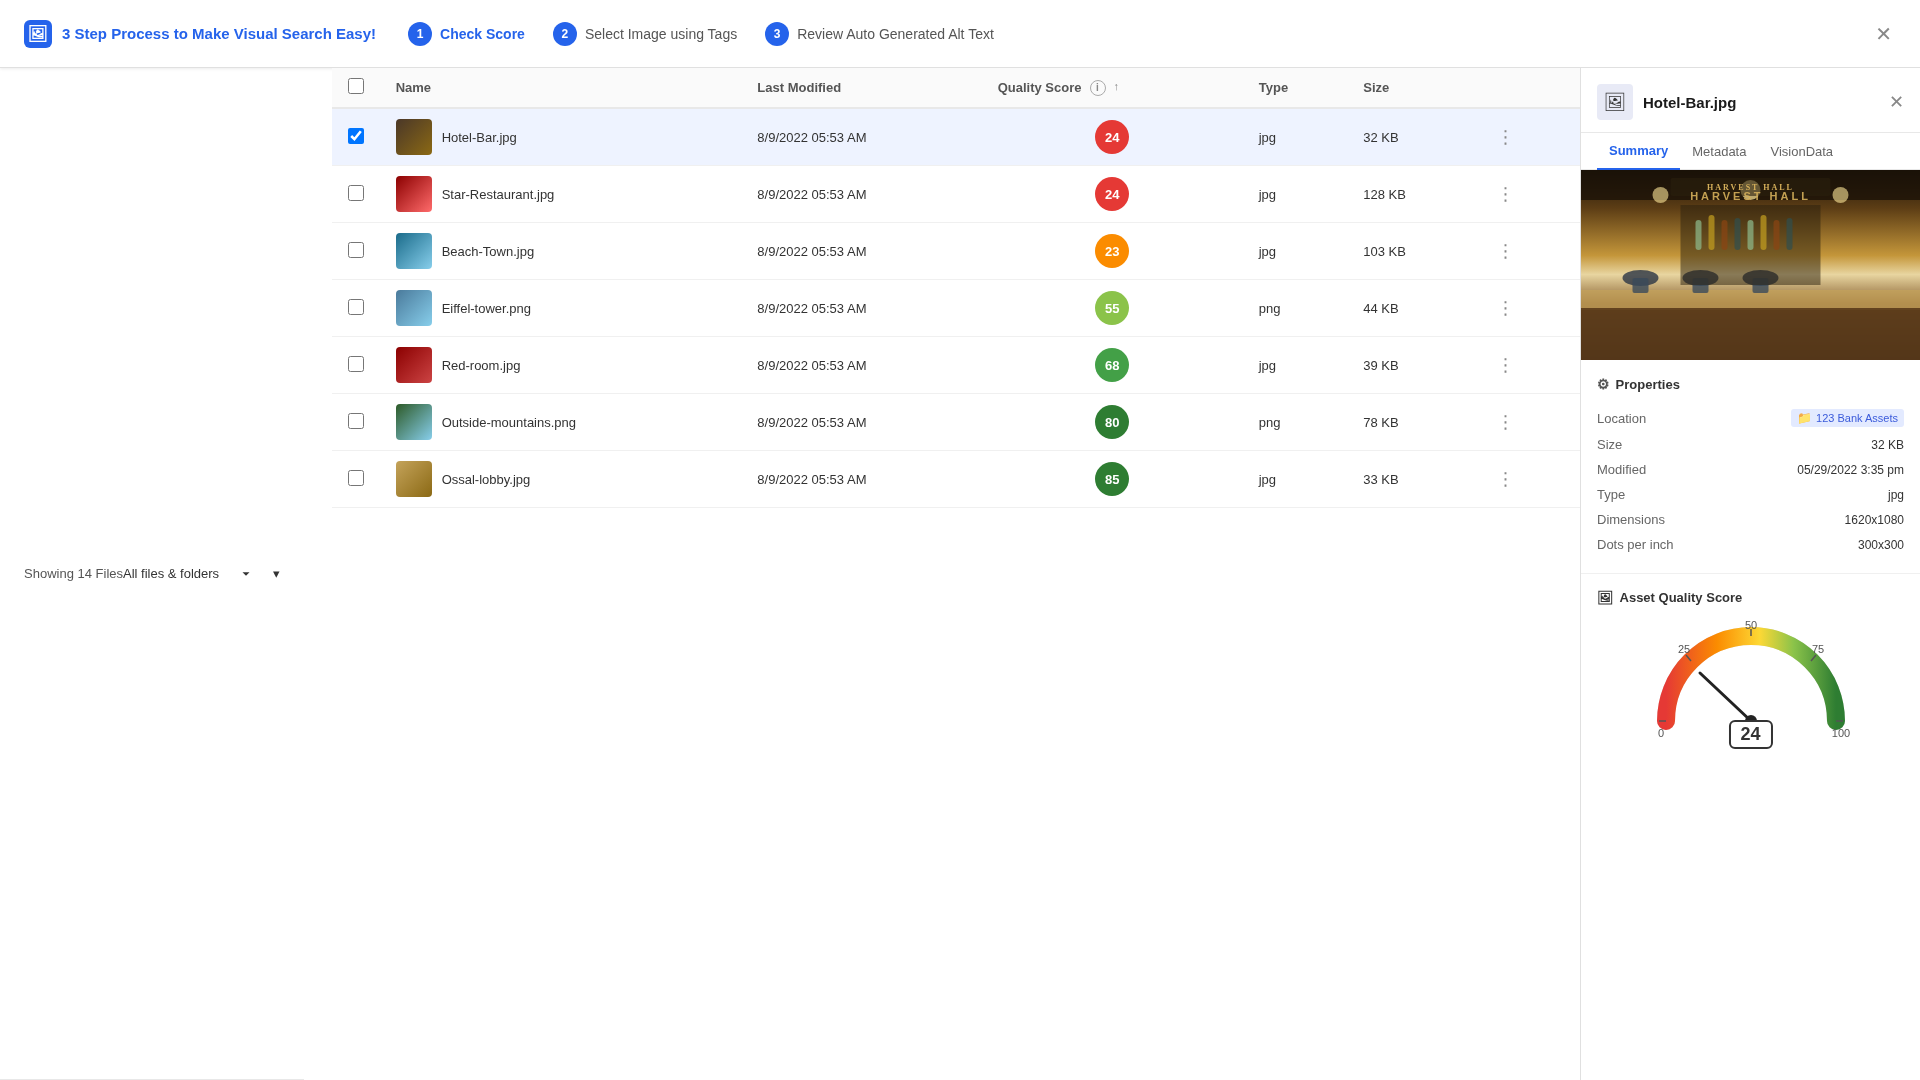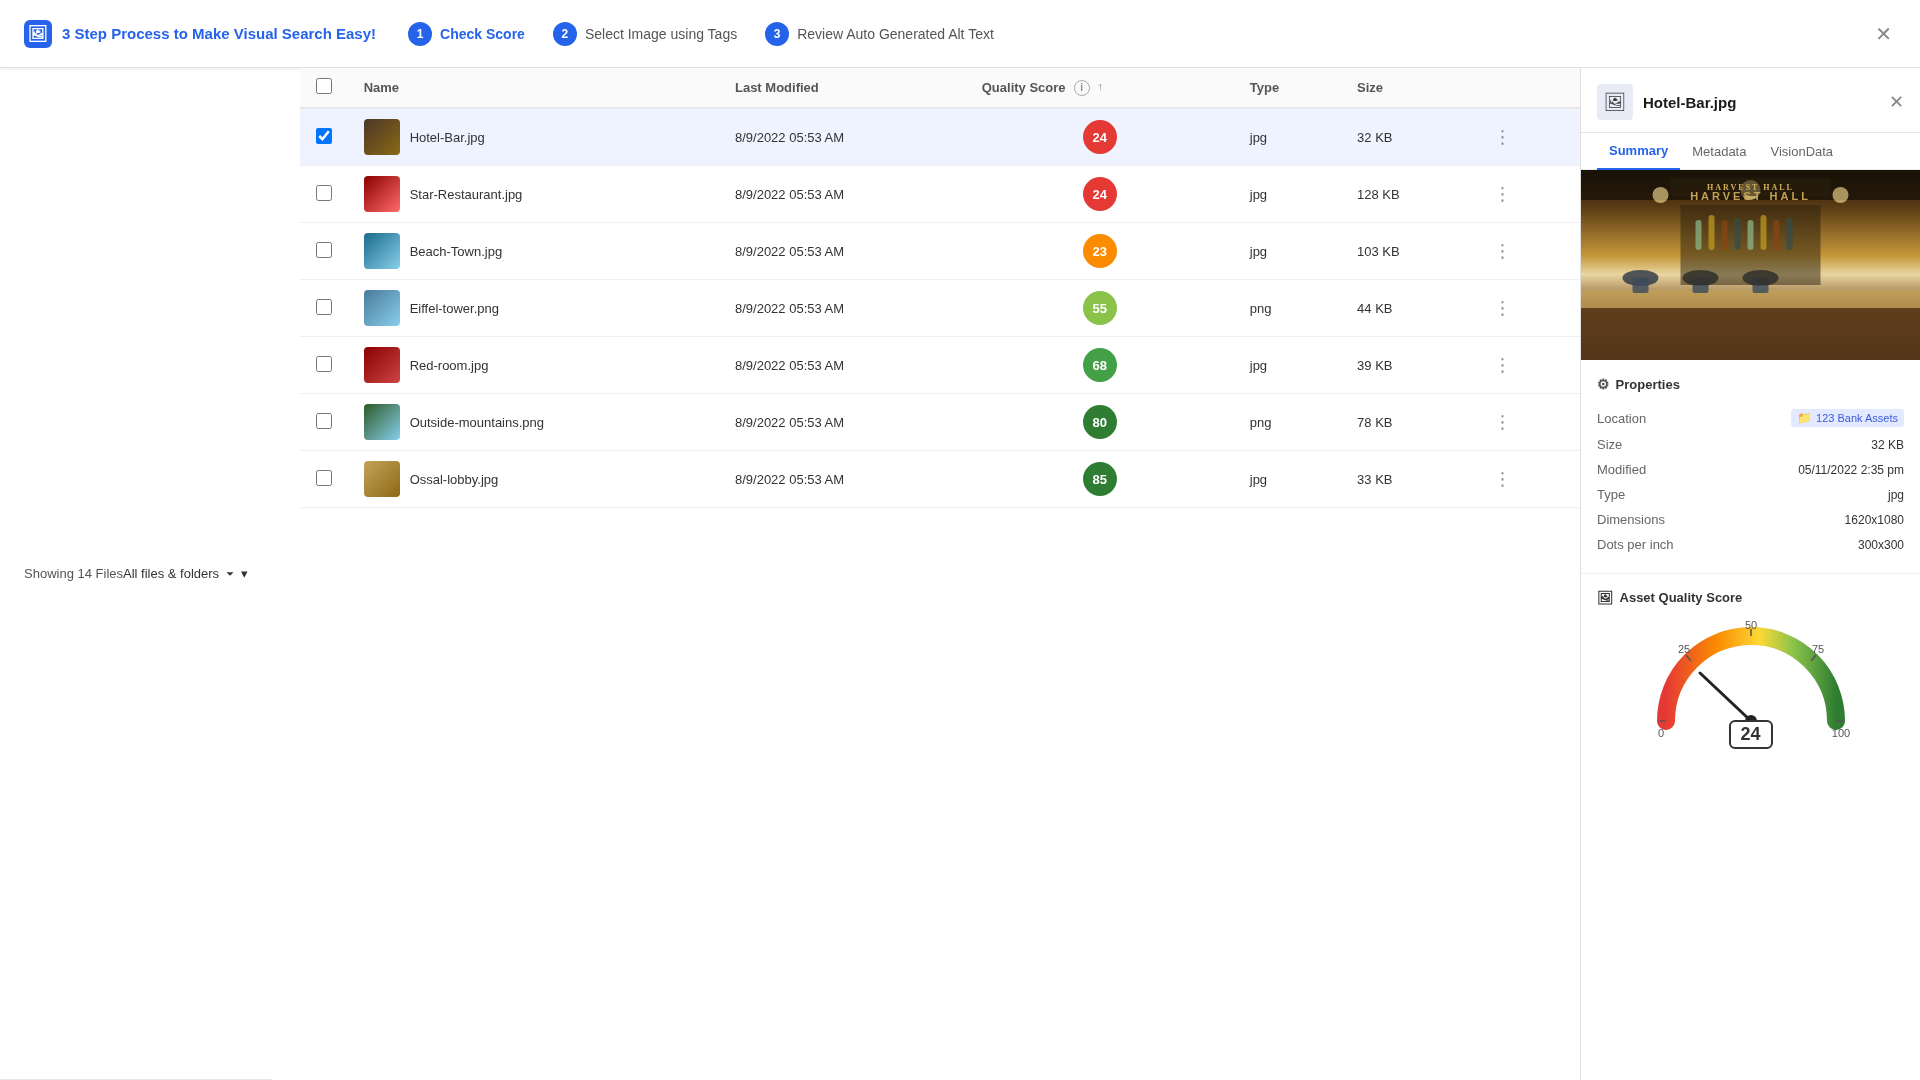--- a/index.html
+++ b/index.html
@@ -32,21 +32,21 @@
     
     .file-area { flex: 1; display: flex; flex-direction: row; overflow: hidden; padding: 0; }
 
     
     .file-toolbar {
       display: flex; align-items: center; justify-content: space-between;
       padding: 12px 24px; border-bottom: 1px solid #e8e8e8;
     }
     .file-count { font-size: 13px; color: #555; }
     .folder-filter {
-      display: flex; align-items: center; gap: 4px;
+      display: flex; align-items: center; gap: 20px;
       font-size: 13px; color: #333; cursor: pointer; border: none; background: none;
     }
     .folder-filter svg { width: 14px; height: 14px; }
 
     
     .file-table { flex: 1; overflow-y: auto; padding-left: 28px; }
     table { width: 100%; border-collapse: collapse; }
     thead th {
       background: #fafafa; border-bottom: 2px solid #e8e8e8;
       padding: 10px 16px; text-align: left; font-size: 13px;
@@ -464,21 +464,21 @@
               <span>123 Bank Assets</span>
             </span>
           </span>
         </div>
         <div class="prop-row">
           <span class="prop-label">Size</span>
           <span class="prop-value">32 KB</span>
         </div>
         <div class="prop-row">
           <span class="prop-label">Modified</span>
-          <span class="prop-value">05/11/2022 2:35 pm</span>
+          <span class="prop-value">05/29/2022 3:35 pm</span>
         </div>
         <div class="prop-row">
           <span class="prop-label">Type</span>
           <span class="prop-value">jpg</span>
         </div>
         <div class="prop-row">
           <span class="prop-label">Dimensions</span>
           <span class="prop-value">1620x1080</span>
         </div>
         <div class="prop-row">

